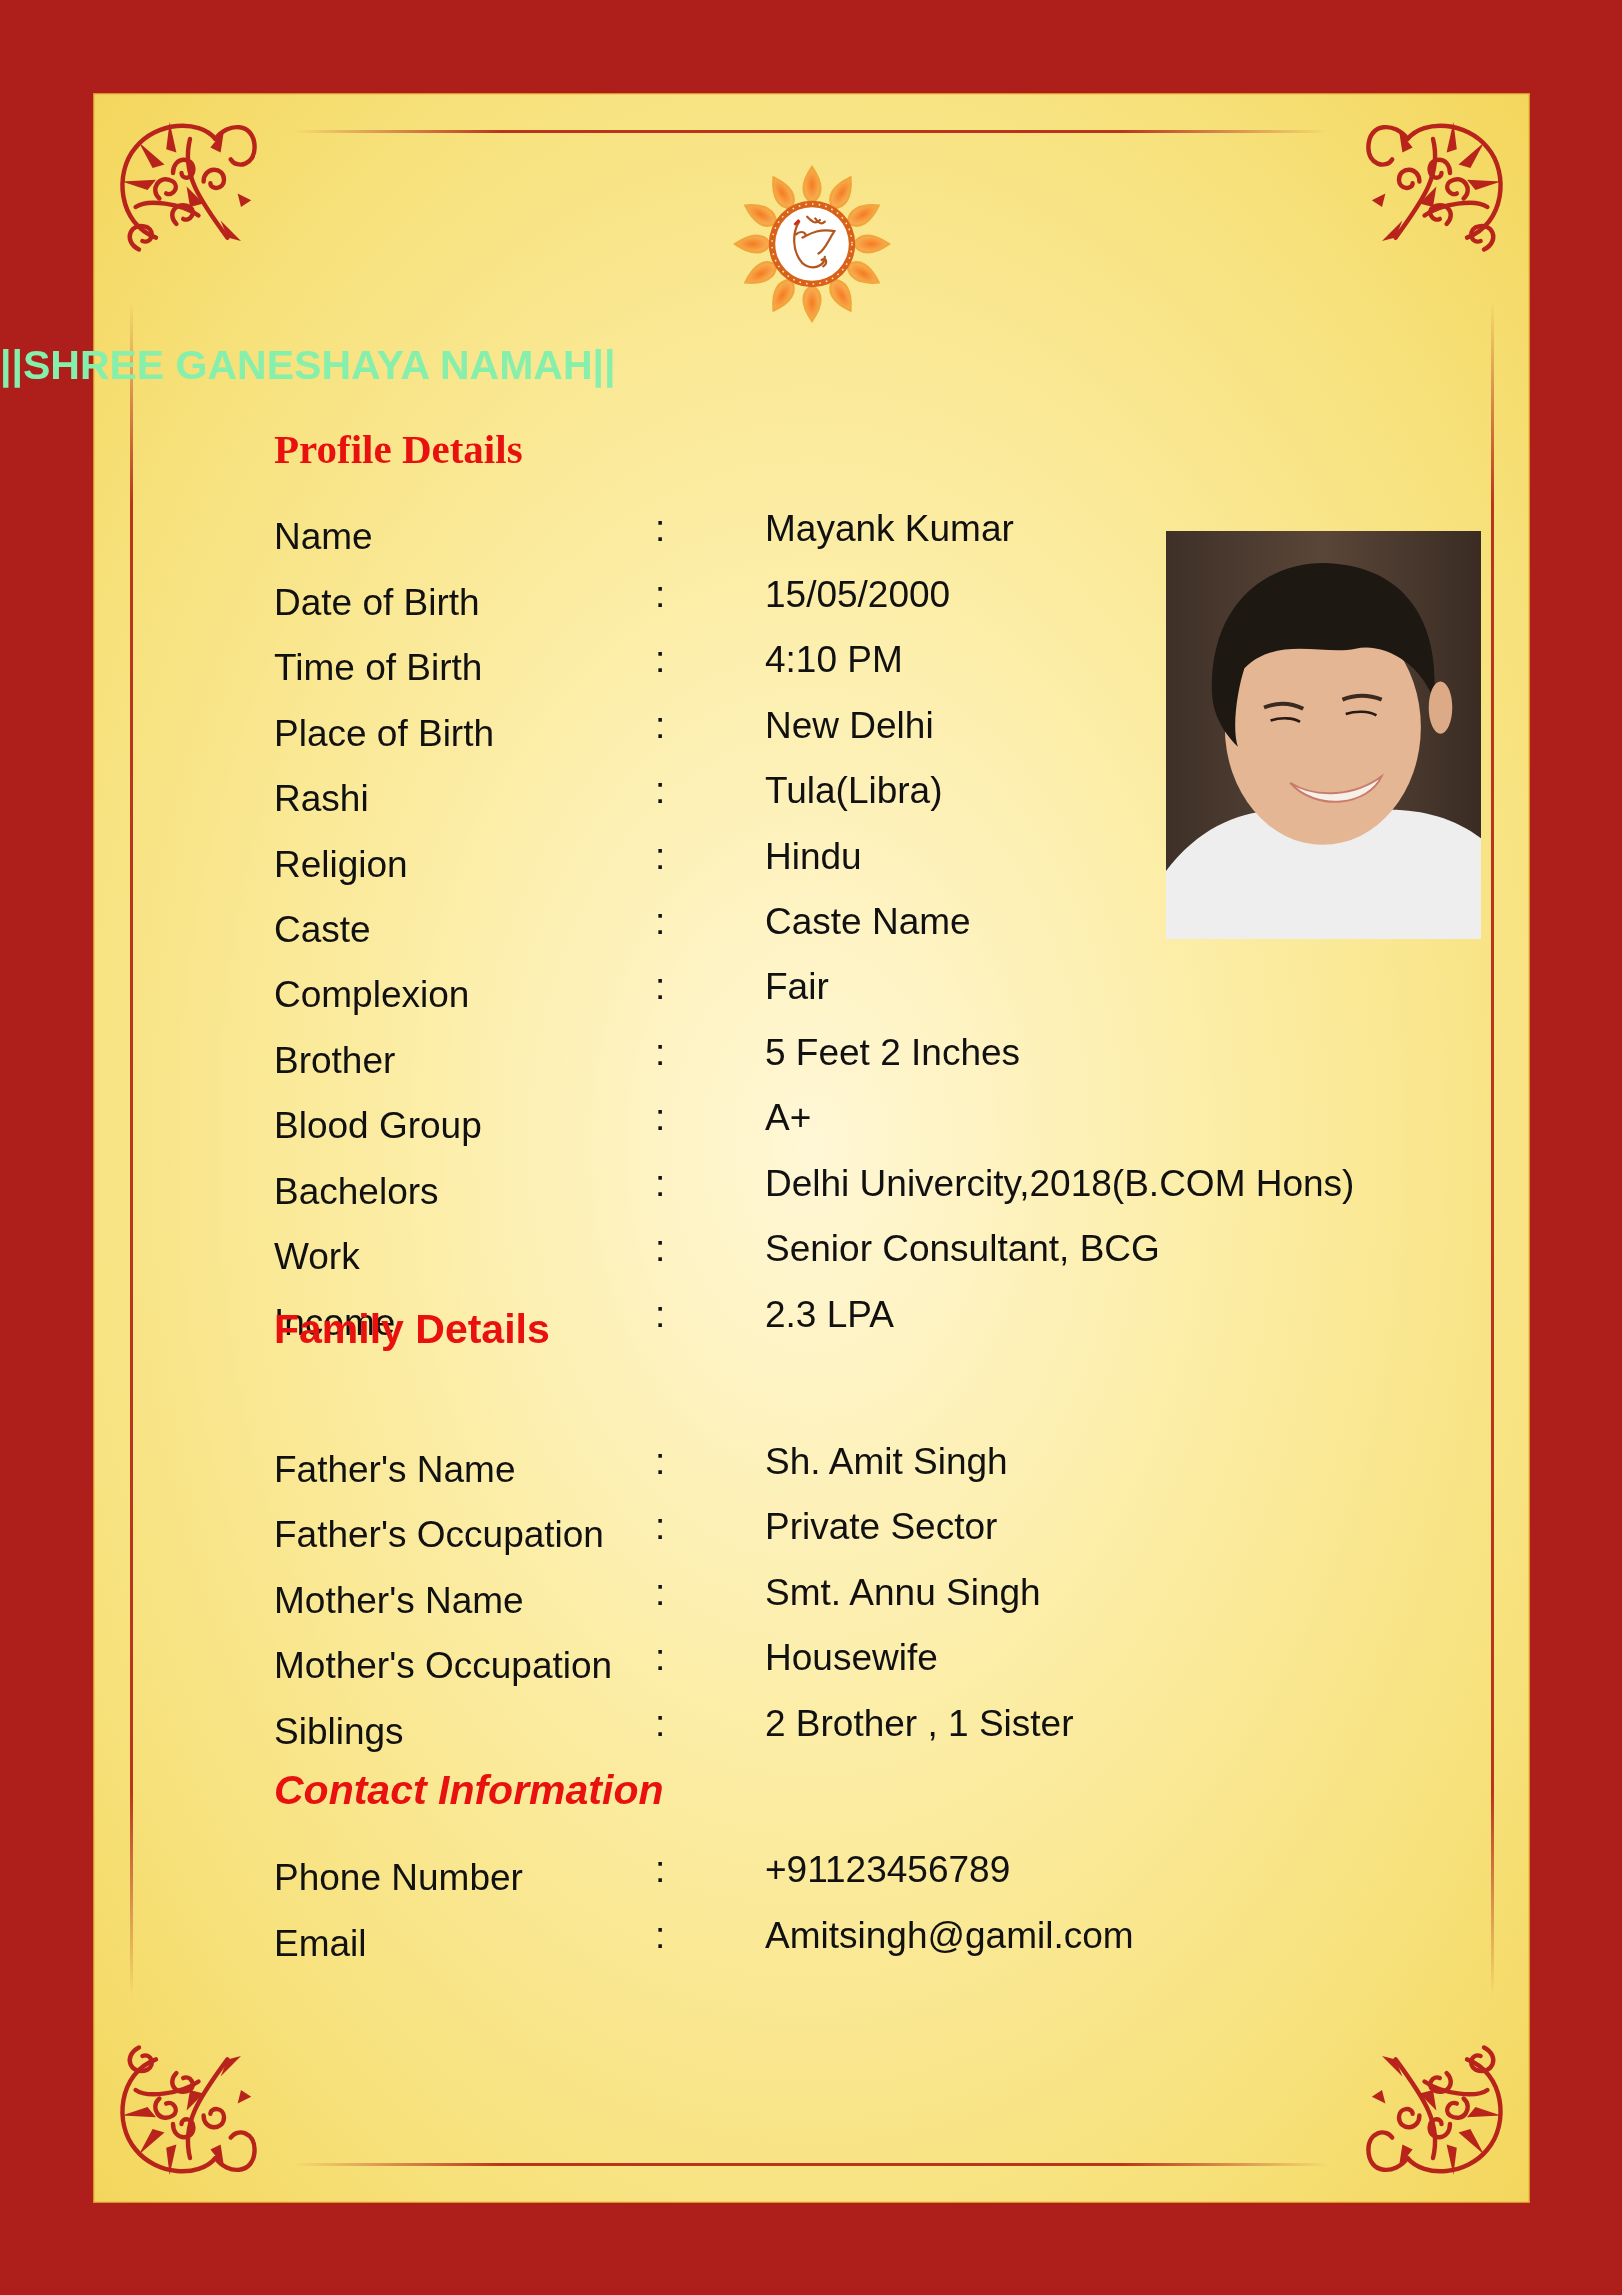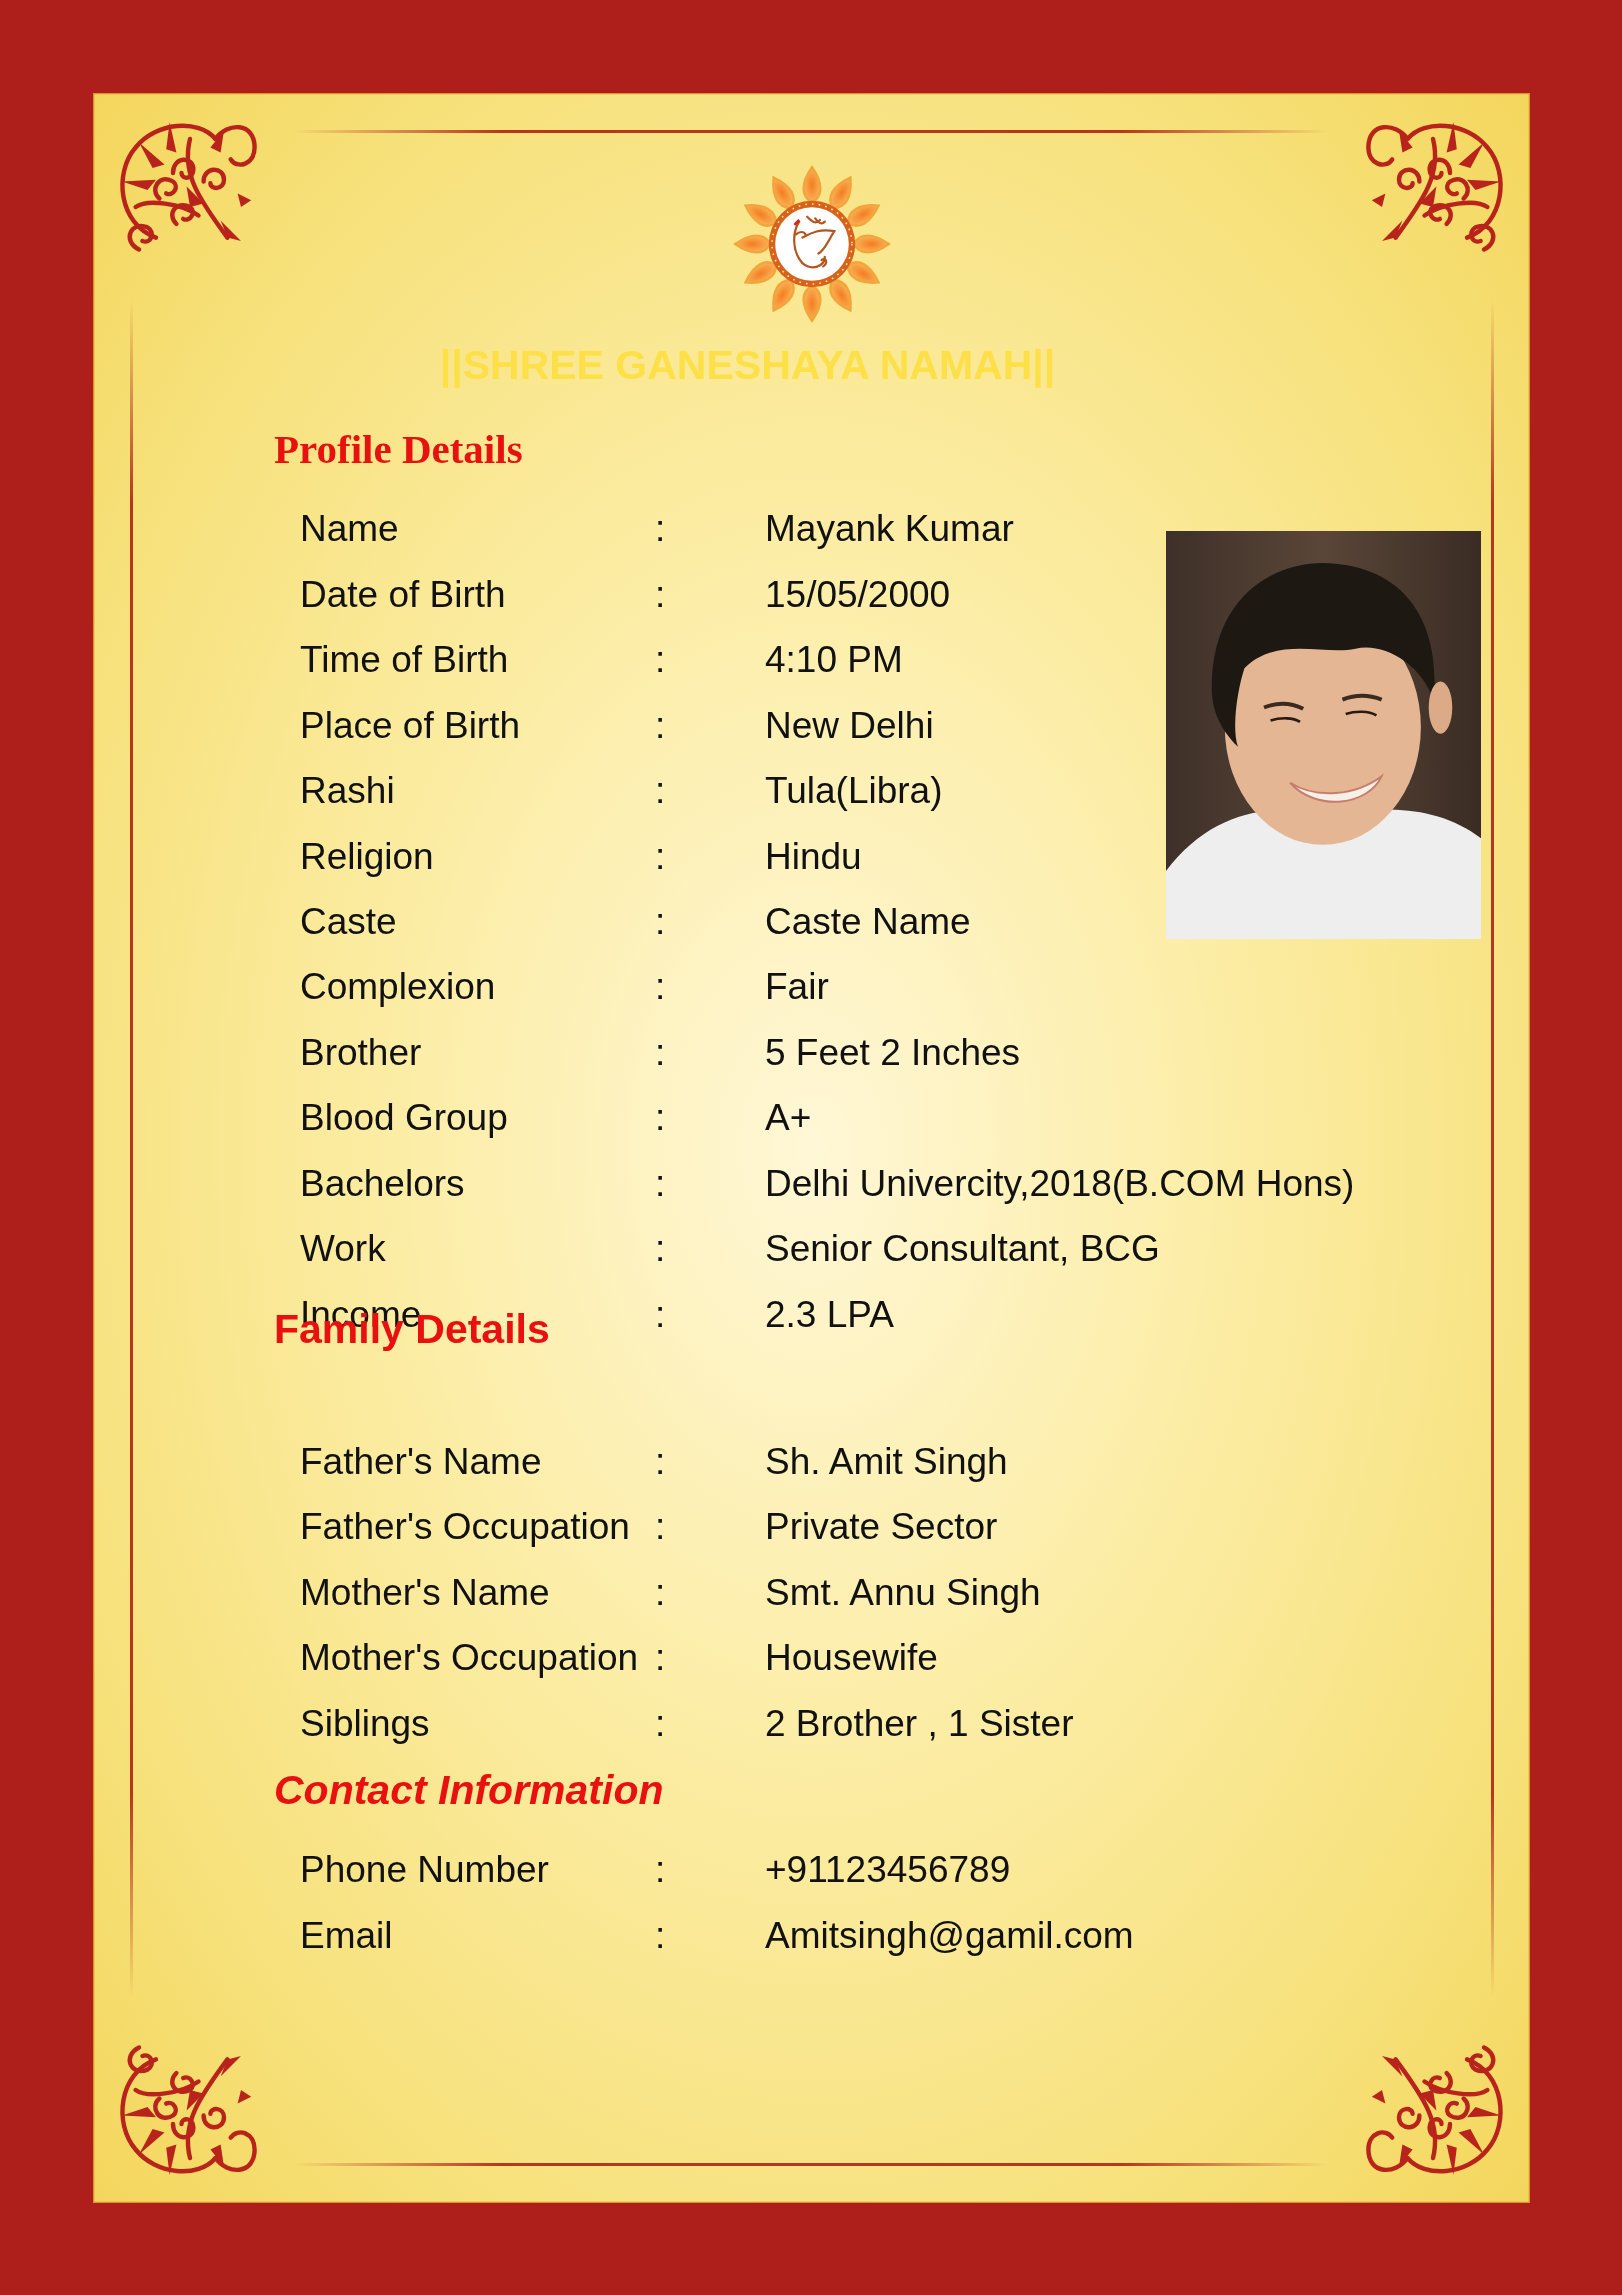--- a/index.html
+++ b/index.html
@@ -13,28 +13,28 @@
     background: radial-gradient(ellipse at 50% 50%, #FFF7D6 0%, #FCEDA6 40%, #F7E27E 75%, #F3D65C 100%);
     box-shadow: 0 0 0 1.3px #D9952C inset;
   }
   .frame-line { position: absolute; background: linear-gradient(90deg, rgba(184,40,20,0) 0%, #B8361C 20%, #B8361C 80%, rgba(184,40,20,0) 100%); }
   .frame-line.h { height: 2.6px; }
   .frame-line.v { width: 2.6px; background: linear-gradient(180deg, rgba(184,40,20,0) 0%, #B8361C 12%, #B8361C 88%, rgba(184,40,20,0) 100%); }
   .corner { position: absolute; width: 170px; height: 170px; }
   .corner svg { width: 100%; height: 100%; }
   .emblem { position: absolute; left: 732px; top: 164px; width: 160px; height: 160px; }
   .title {
-    position: absolute; left: 0; width: 1495px; top: 342px; text-align: center;
-    color: #fde047; font-weight: bold; font-size: 41px; letter-spacing: 0px;
+    position: absolute; left: 0; width: 1495px; top: 342px; 
+    color: #86efac; font-weight: bold; font-size: 41px; letter-spacing: 0px;
   }
   .section-heading {
     position: absolute; left: 274px; color: #E8110F; font-weight: bold; font-size: 41px;
   }
   .row { position: absolute; left: 274px; height: 46px; font-size: 37px; color: #111; white-space: nowrap; }
-  .row .label { position: absolute; left: 0; top: 0; margin-left: 26px; }
+  .row .label { position: absolute; left: 0; top: 8px; }
   .row .colon { position: absolute; left: 381px; top: 0; }
   .row .value { position: absolute; left: 491px; top: 0; }
   .photo {
     position: absolute; left: 1166px; top: 531px; width: 315px; height: 408px; overflow: hidden;
     background: #3a2a20;
   }
   .photo svg { width: 100%; height: 100%; display: block; }
 </style>
 </head>
 <body>

